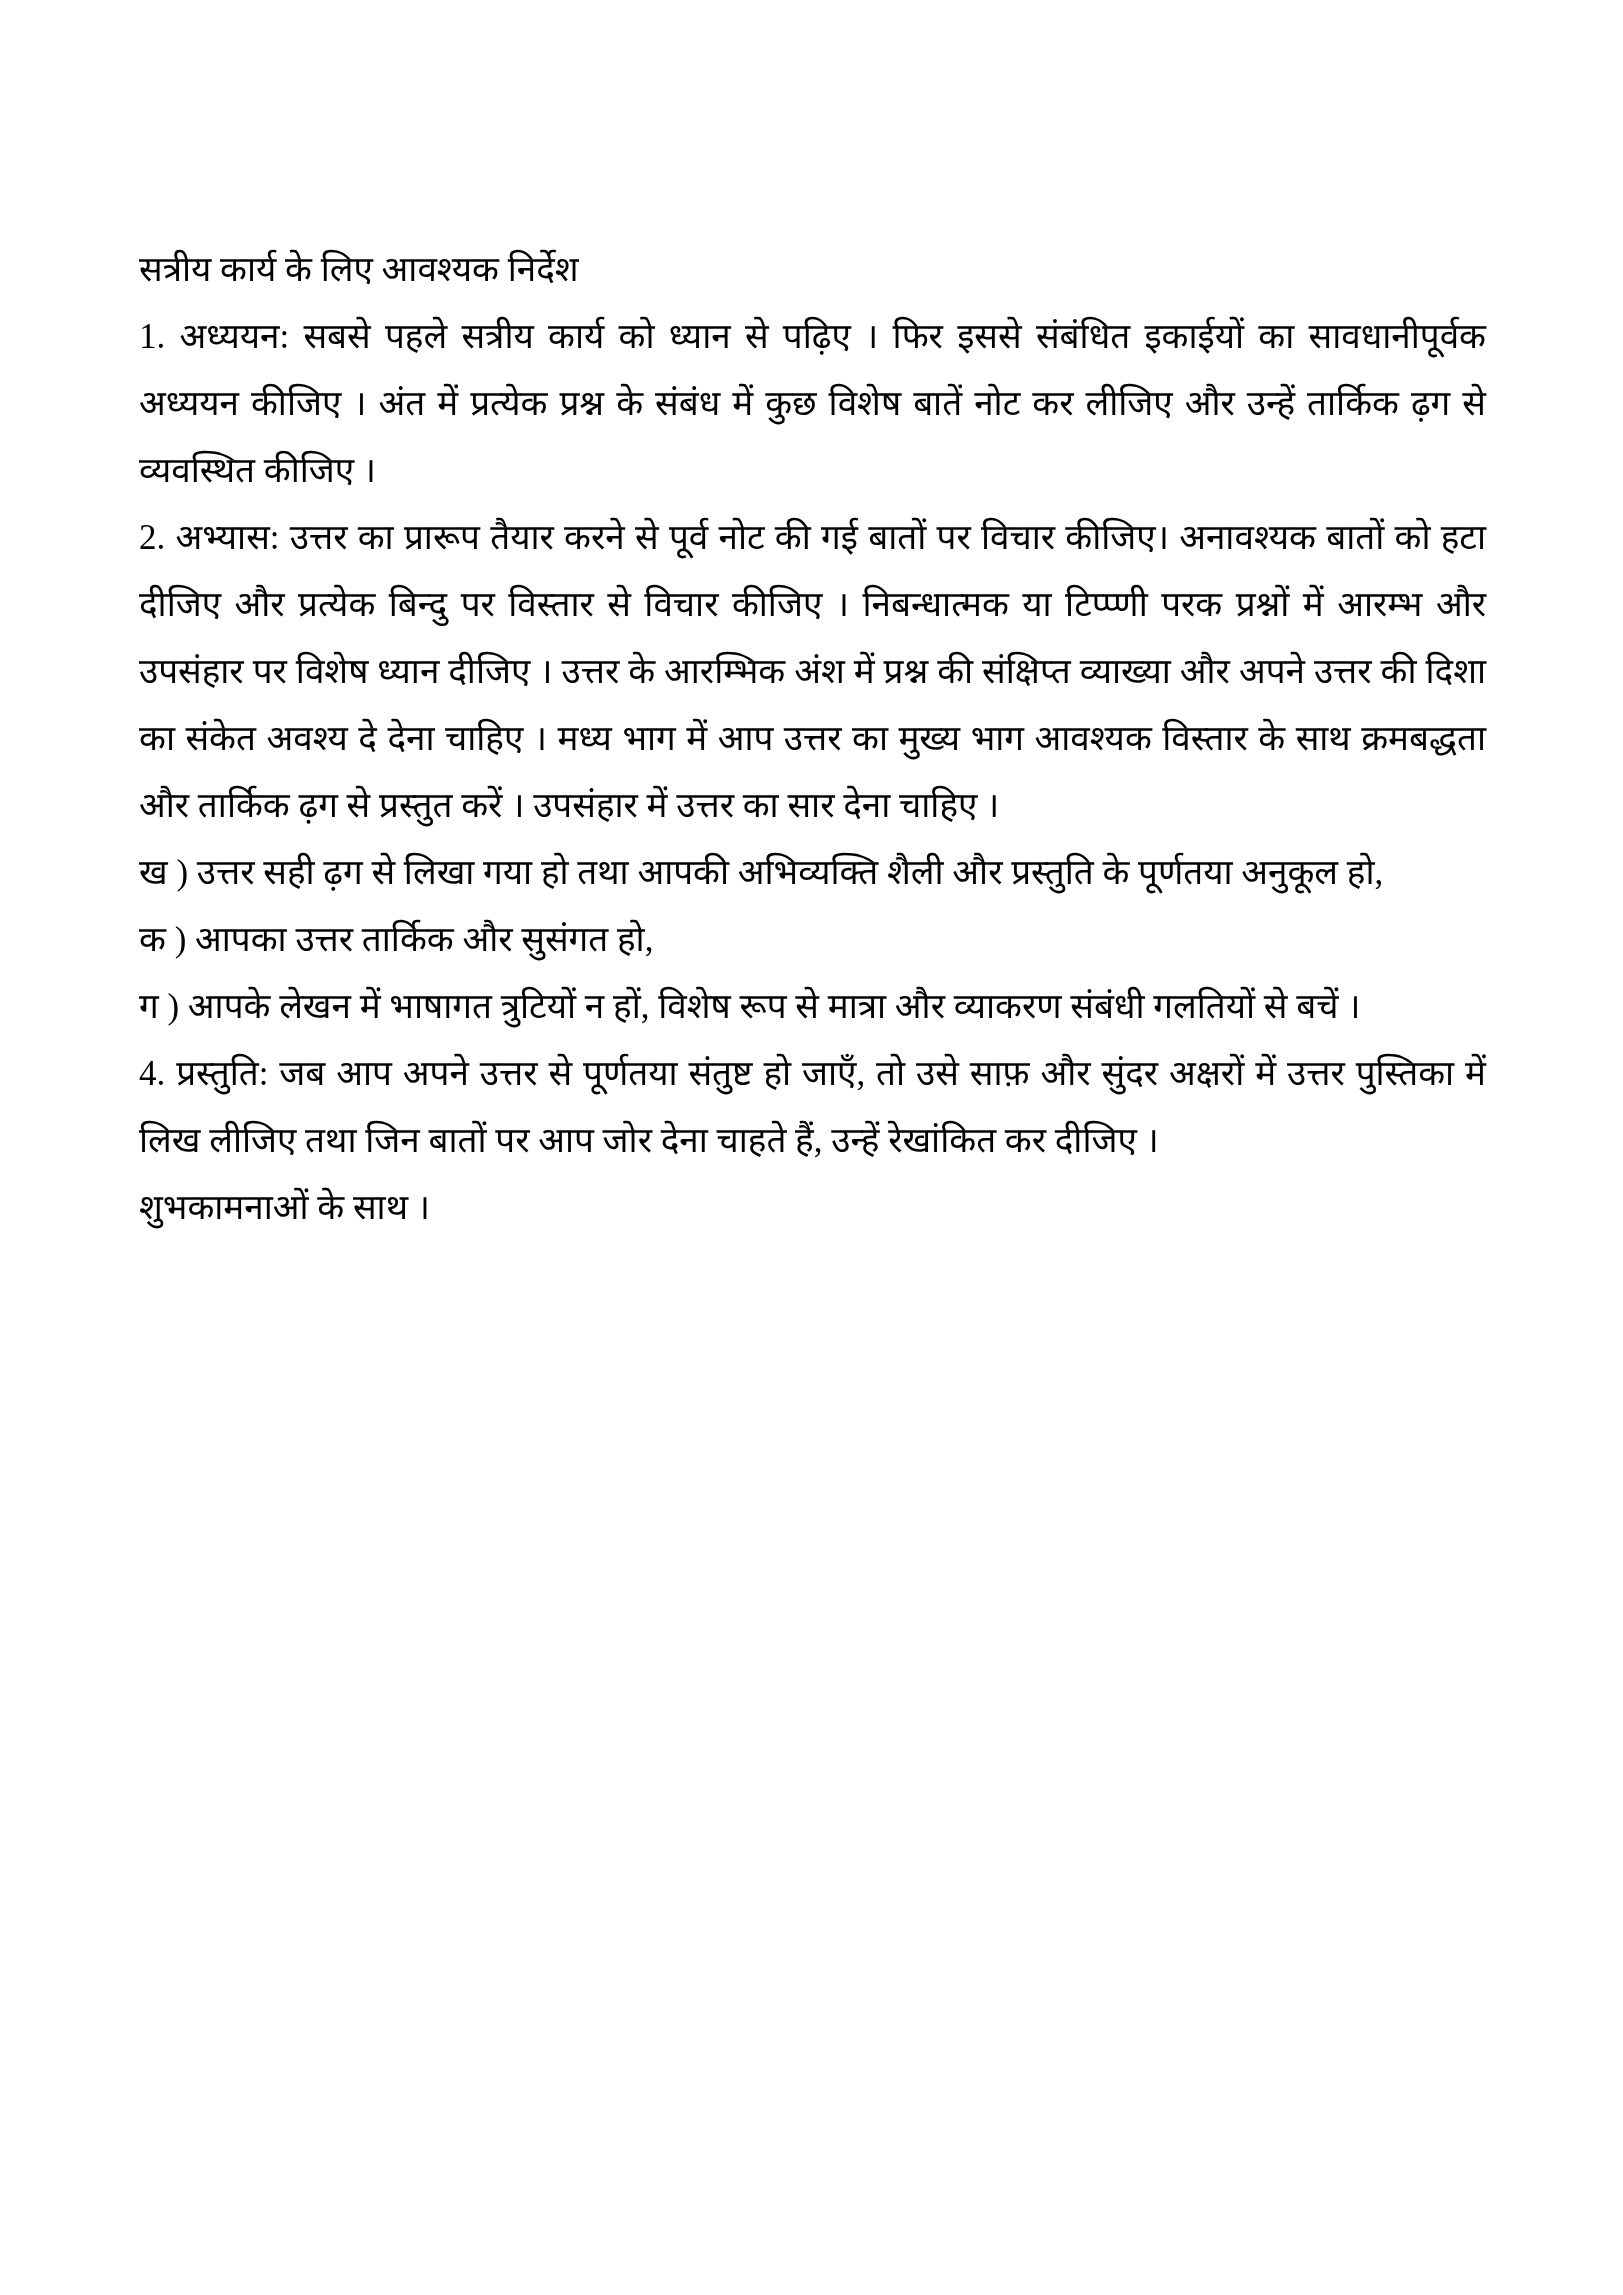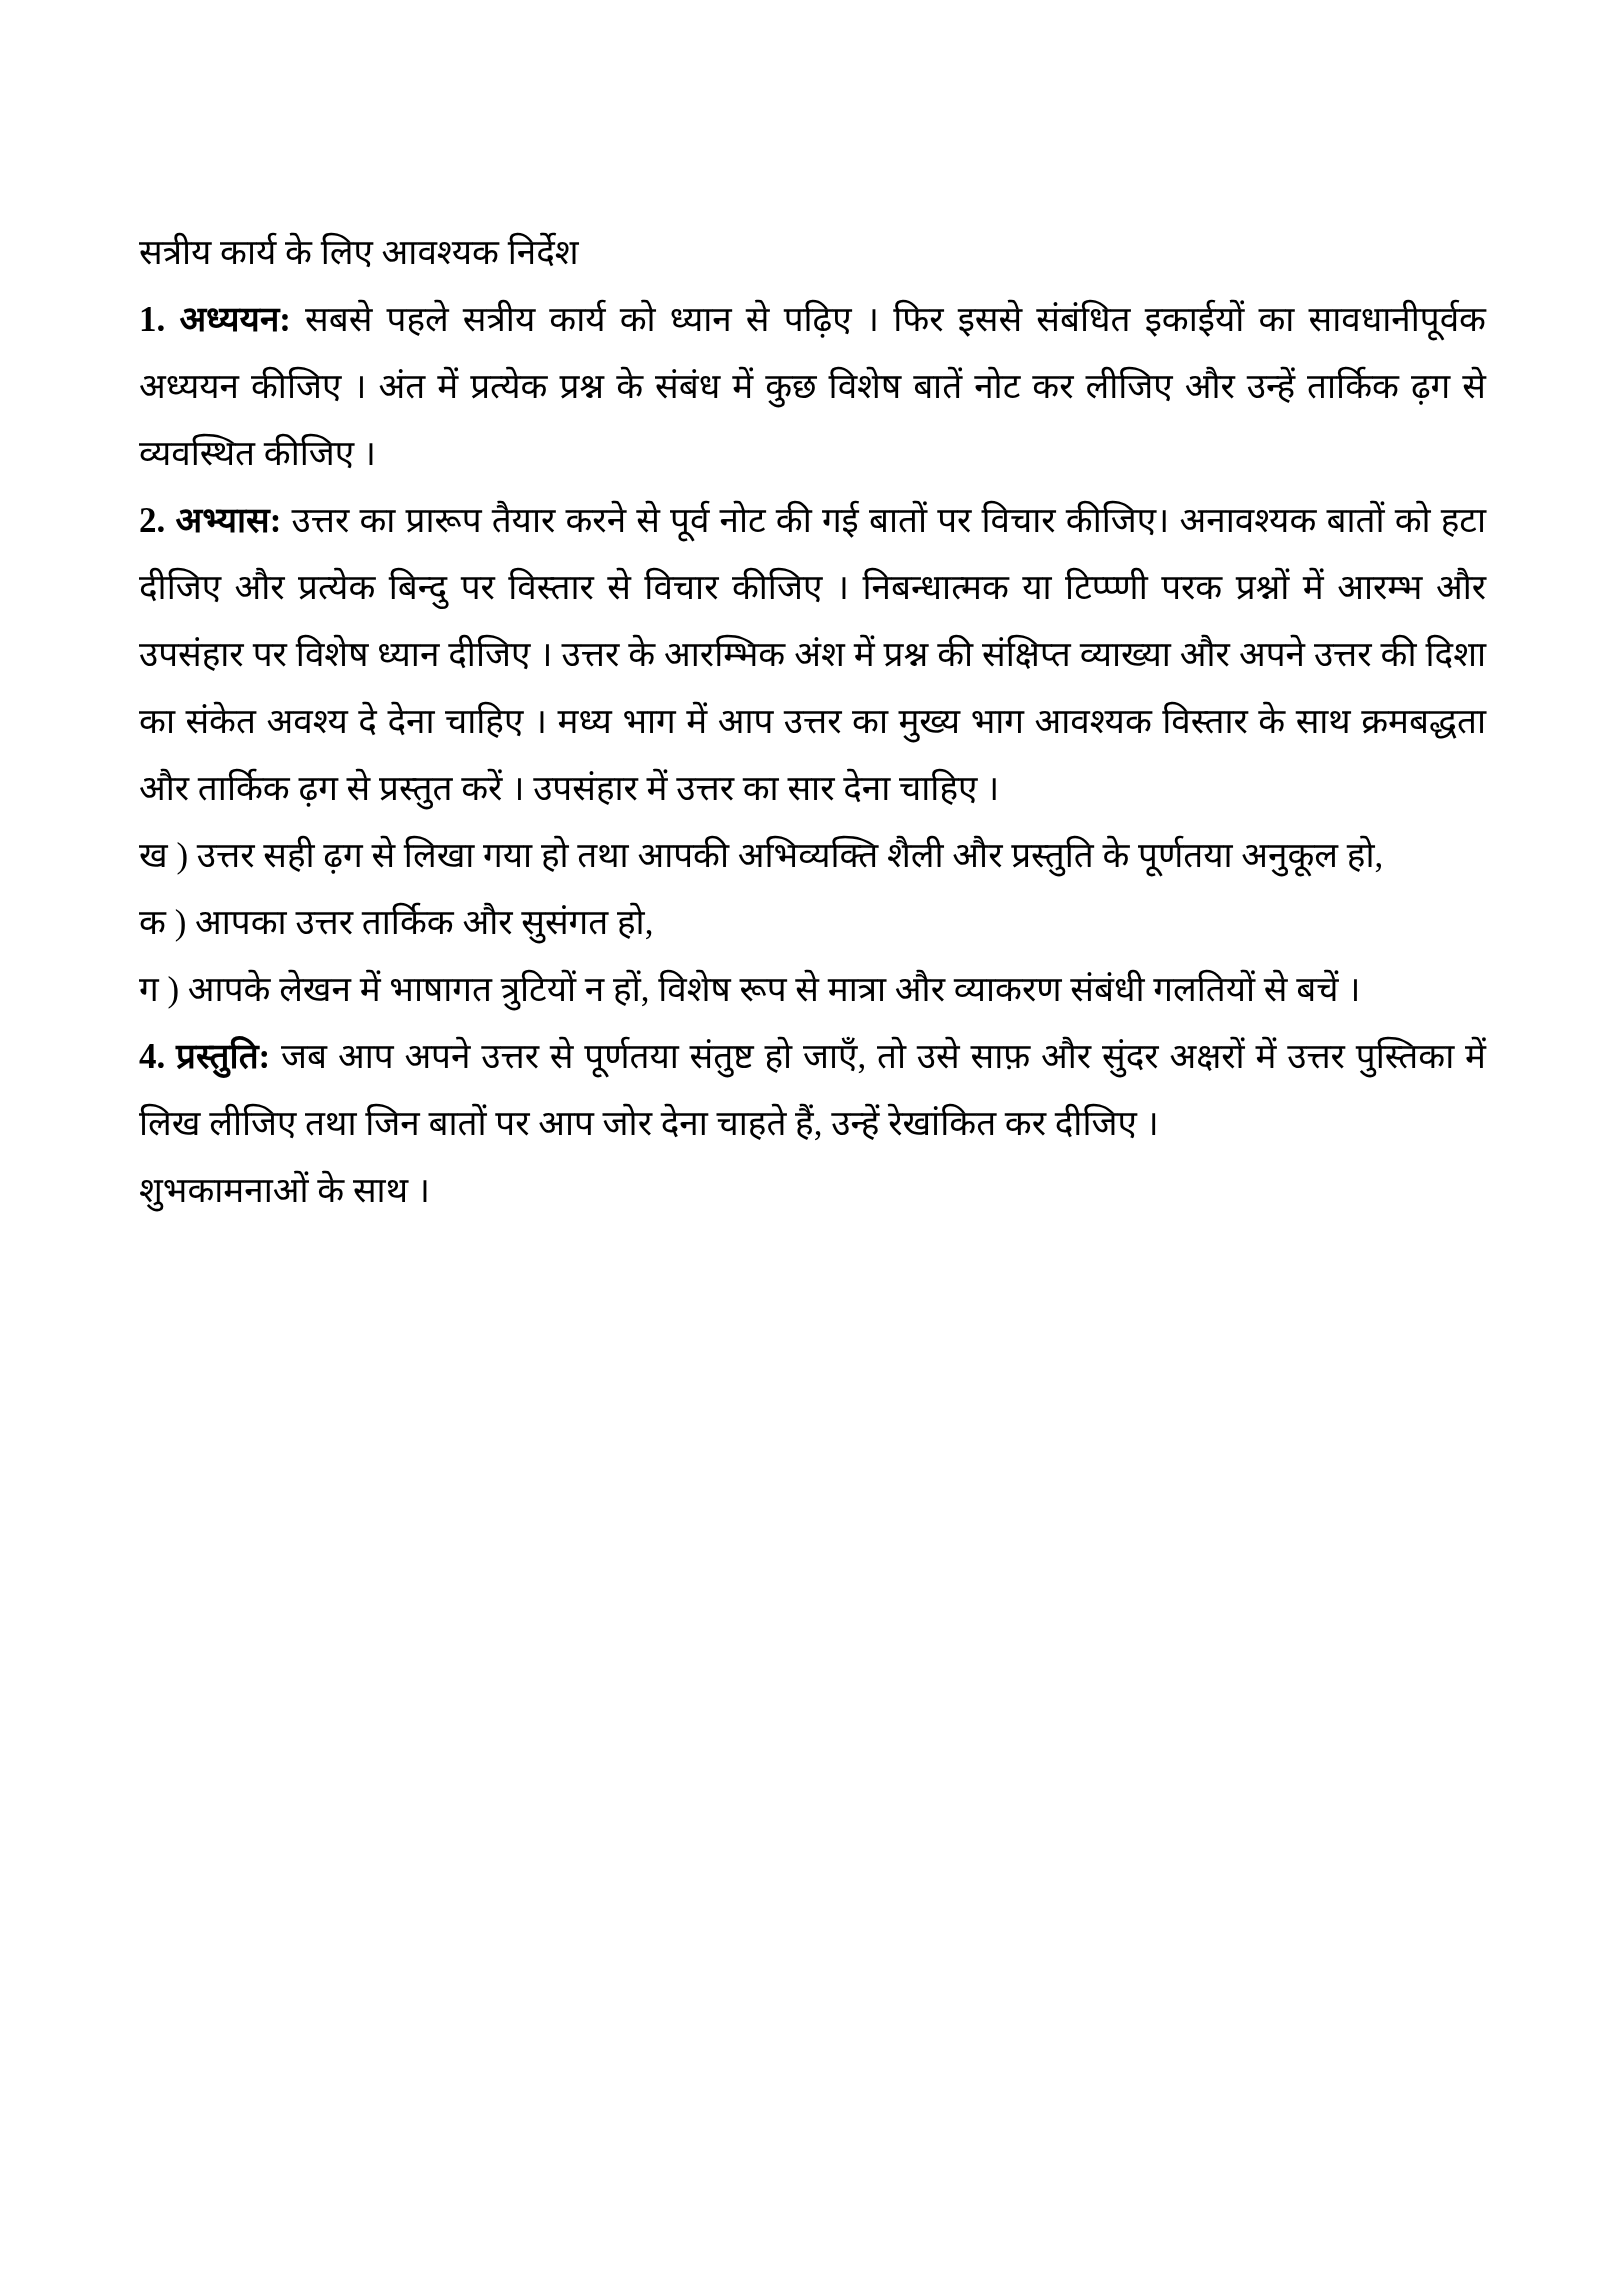--- a/index.html
+++ b/index.html
@@ -13,32 +13,32 @@
     height: 2295px;
     background: #ffffff;
     margin: 0 auto;
     overflow: hidden;
     font-family: "Liberation Serif", "DejaVu Serif", serif;
     color: #000000;
   }
   .content {
     position: absolute;
     left: 139px;
-    top: 219px;
+    top: 236px;
     width: 1347px;
     font-size: 35px;
     line-height: 67px;
     text-align: justify;
   }
   .content p {
     margin: 0;
     padding: 0;
   }
   .lbl {
-    font-weight: bold;
+    font-weight: normal;
   }
   .dates {
     margin-top: 38px;
     font-weight: bold;
   }
   .dates p {
     text-align: left;
   }
 </style>
 </head>

